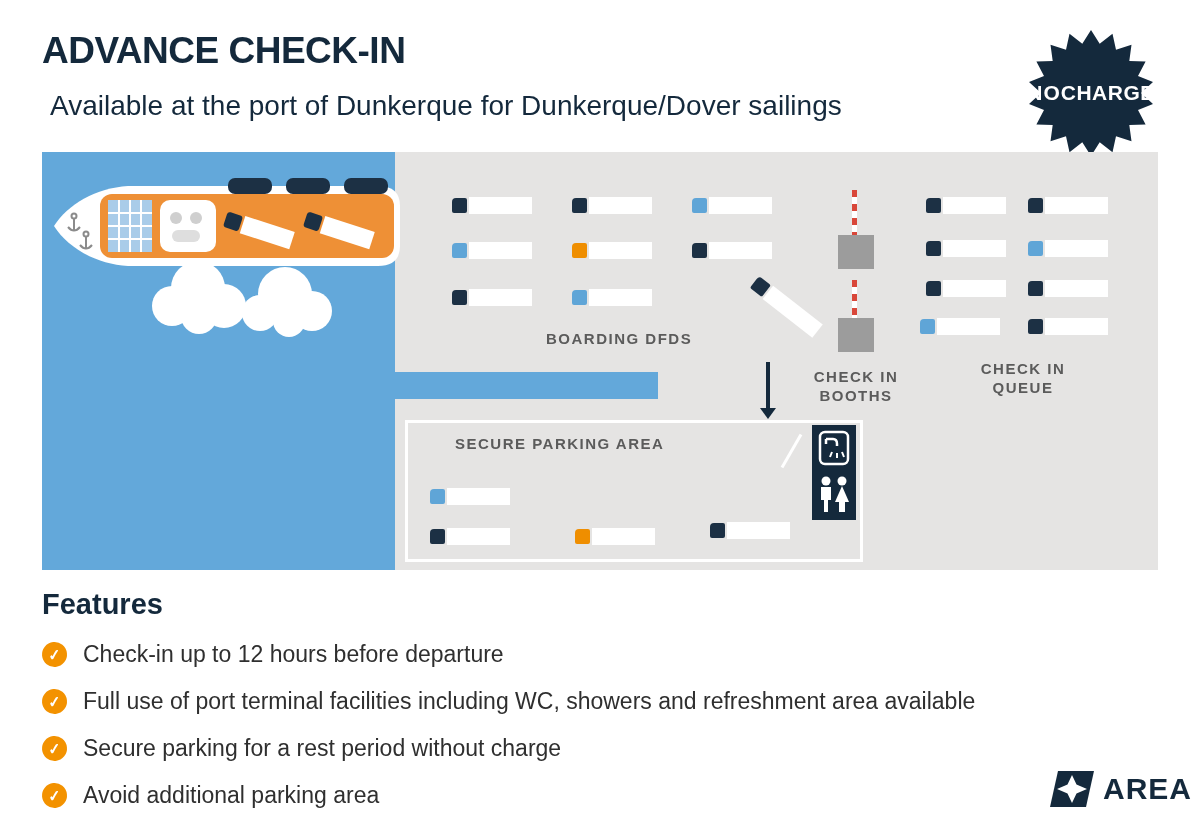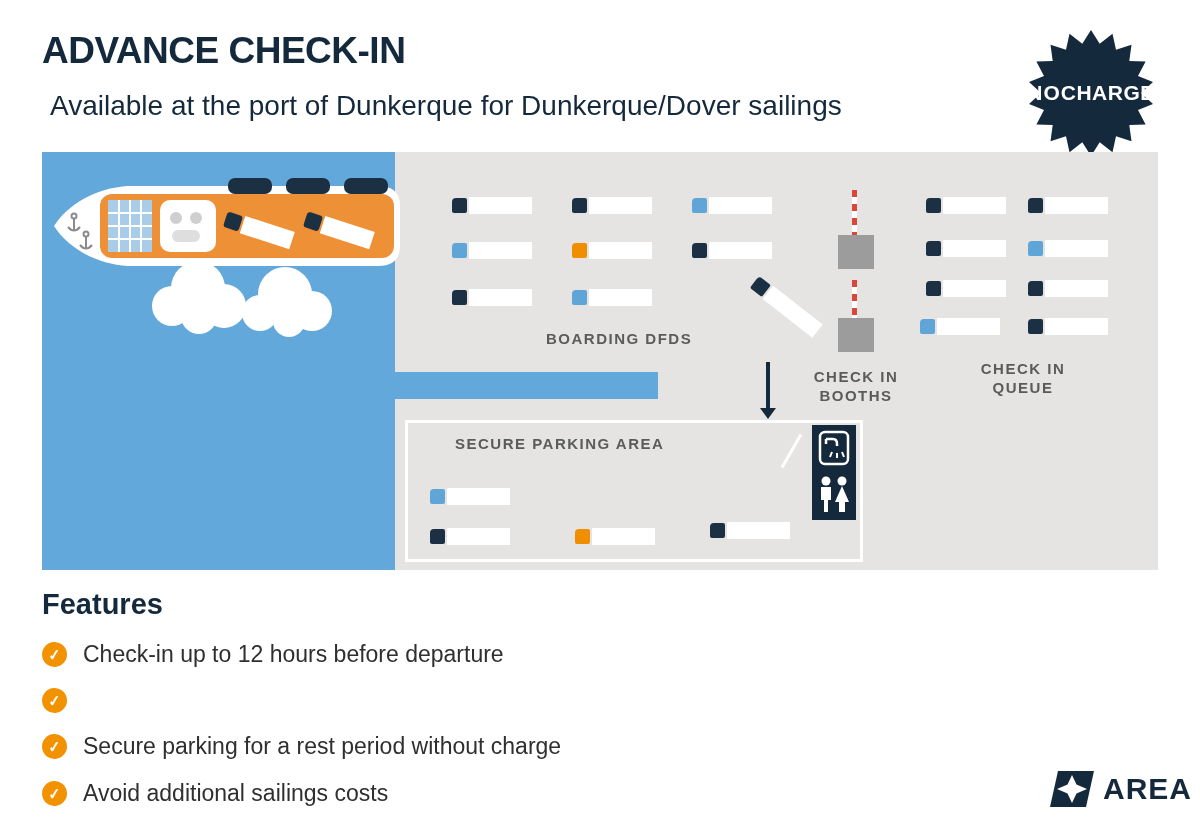--- a/index.html
+++ b/index.html
@@ -260,28 +260,29 @@
 
   <section class="features">
     <h2>Features</h2>
     <ul class="feature-list">
       <li class="feature-item">
         <span class="fcheck">✓</span>
         <span class="ftext">Check-in up to 12 hours before departure</span>
       </li>
       <li class="feature-item">
         <span class="fcheck">✓</span>
+        <span class="ftext">Full use of port terminal facilities including WC, showers and refreshment area available</span>
       </li>
       <li class="feature-item">
         <span class="fcheck">✓</span>
         <span class="ftext">Secure parking for a rest period without charge</span>
       </li>
       <li class="feature-item">
         <span class="fcheck">✓</span>
-        <span class="ftext">Avoid additional sailings costs</span>
+        <span class="ftext">Avoid additional parking area</span>
       </li>
     </ul>
   </section>
 
   <div class="brand">
     <svg viewBox="0 0 44 38">
       <polygon points="8,1 44,1 36,37 0,37" fill="var(--navy,#14293c)"></polygon>
       <polygon points="22,5 26.5,14.5 37,19 26.5,23.5 22,33 17.5,23.5 7,19 17.5,14.5" fill="#fff"></polygon>
     </svg>
     <span class="brand-word">AREA</span>

